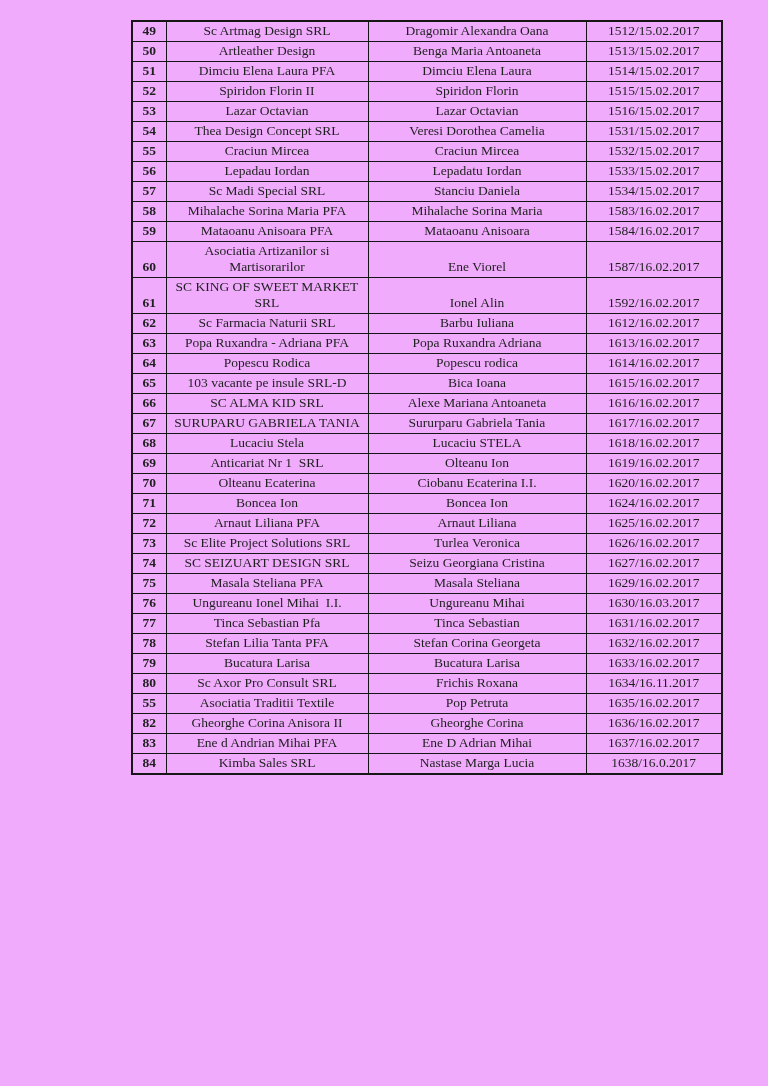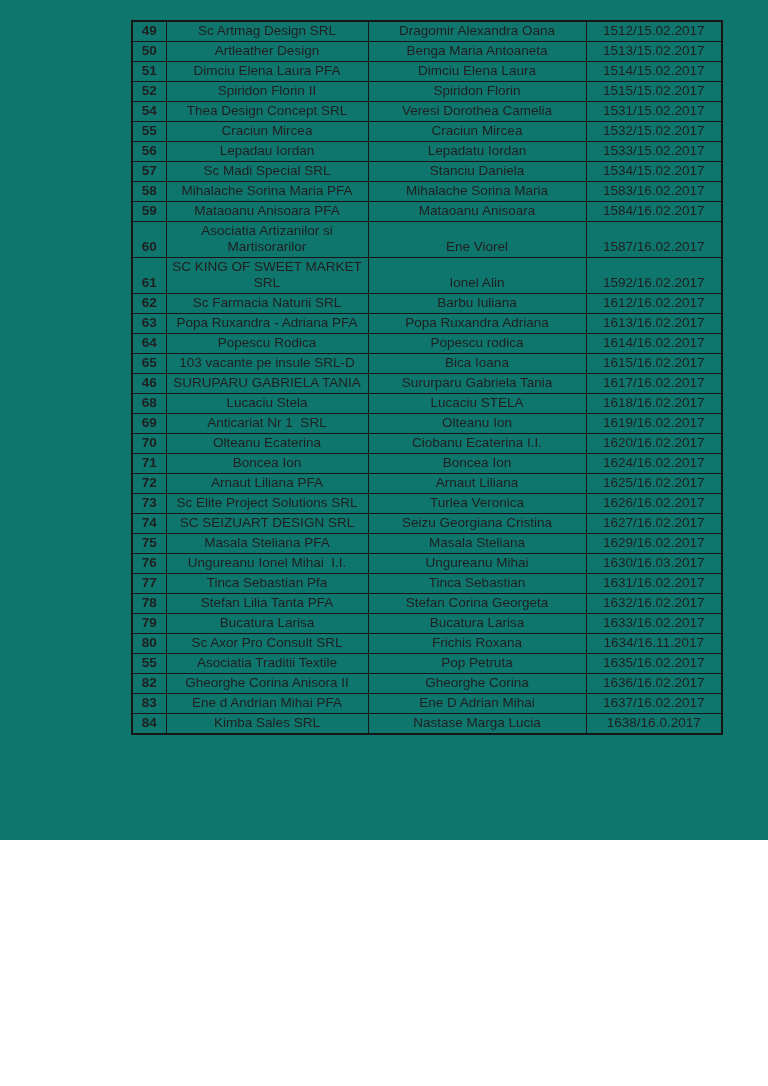--- a/index.html
+++ b/index.html
@@ -3,24 +3,24 @@
 <meta charset="utf-8">
 <style>
   html, body {
     margin: 0;
     padding: 0;
     background: #ffffff;
   }
   .page {
     position: relative;
     width: 768px;
-    height: 840px;
-    background: #0f766e;
+    height: 1086px;
+    background: #f0abfc;
     overflow: hidden;
-    font-family: Liberation Sans, sans-serif;
+    font-family: Liberation Serif, serif;
     color: #1f1f1f;
   }
   table.registry {
     position: absolute;
     left: 131px;
     top: 20px;
     width: 590px;
     border-collapse: collapse;
     table-layout: fixed;
     border: 2px solid #161616;
@@ -72,20 +72,26 @@
           <td class="cell-person">Dimciu Elena Laura</td>
           <td class="cell-registration">1514/15.02.2017</td>
         </tr>
         <tr>
           <td class="cell-no">52</td>
           <td class="cell-company">Spiridon Florin II</td>
           <td class="cell-person">Spiridon Florin</td>
           <td class="cell-registration">1515/15.02.2017</td>
         </tr>
         <tr>
+          <td class="cell-no">53</td>
+          <td class="cell-company">Lazar Octavian</td>
+          <td class="cell-person">Lazar Octavian</td>
+          <td class="cell-registration">1516/15.02.2017</td>
+        </tr>
+        <tr>
           <td class="cell-no">54</td>
           <td class="cell-company">Thea Design Concept SRL</td>
           <td class="cell-person">Veresi Dorothea Camelia</td>
           <td class="cell-registration">1531/15.02.2017</td>
         </tr>
         <tr>
           <td class="cell-no">55</td>
           <td class="cell-company">Craciun Mircea</td>
           <td class="cell-person">Craciun Mircea</td>
           <td class="cell-registration">1532/15.02.2017</td>
@@ -144,21 +150,27 @@
           <td class="cell-person">Popescu rodica</td>
           <td class="cell-registration">1614/16.02.2017</td>
         </tr>
         <tr>
           <td class="cell-no">65</td>
           <td class="cell-company">103 vacante pe insule SRL-D</td>
           <td class="cell-person">Bica Ioana</td>
           <td class="cell-registration">1615/16.02.2017</td>
         </tr>
         <tr>
-          <td class="cell-no">46</td>
+          <td class="cell-no">66</td>
+          <td class="cell-company">SC ALMA KID SRL</td>
+          <td class="cell-person">Alexe Mariana Antoaneta</td>
+          <td class="cell-registration">1616/16.02.2017</td>
+        </tr>
+        <tr>
+          <td class="cell-no">67</td>
           <td class="cell-company">SURUPARU GABRIELA TANIA</td>
           <td class="cell-person">Sururparu Gabriela Tania</td>
           <td class="cell-registration">1617/16.02.2017</td>
         </tr>
         <tr>
           <td class="cell-no">68</td>
           <td class="cell-company">Lucaciu Stela</td>
           <td class="cell-person">Lucaciu STELA</td>
           <td class="cell-registration">1618/16.02.2017</td>
         </tr>

